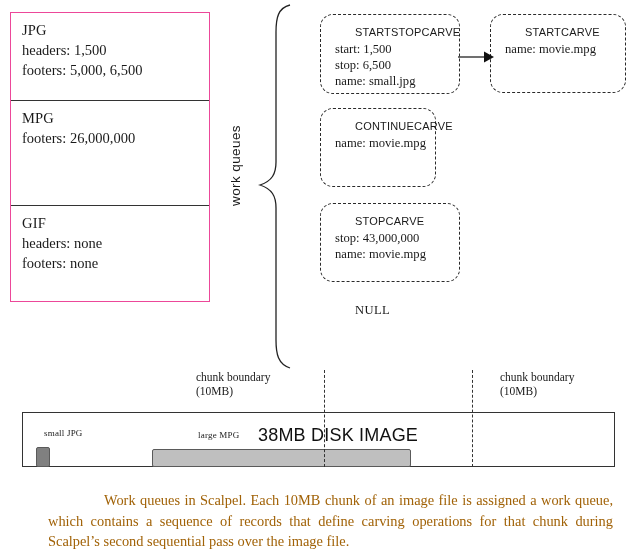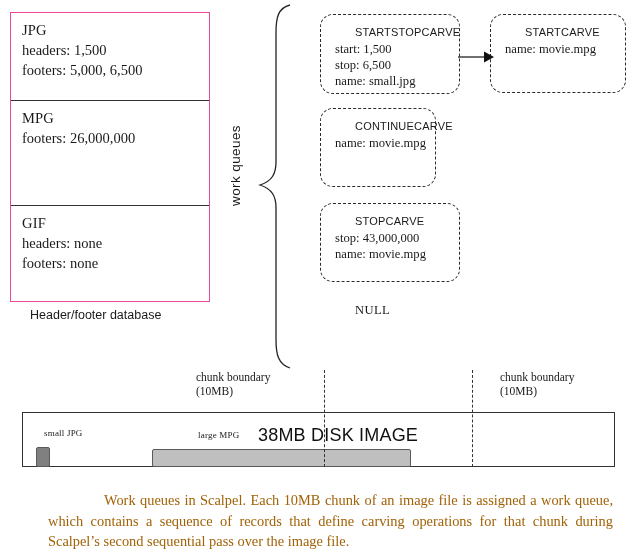--- a/index.html
+++ b/index.html
@@ -214,21 +214,20 @@
     <div class="db-row r2">
       <div class="db-type">MPG</div>
       <div class="db-line">footers: 26,000,000</div>
     </div>
     <div class="db-row r3">
       <div class="db-type">GIF</div>
       <div class="db-line">headers: none</div>
       <div class="db-line">footers: none</div>
     </div>
   </div>
-  <div class="db-caption">Header/footer database</div>
 
   <div class="wq-label">work queues</div>
 
   <svg class="brace" viewBox="0 0 34 370">
     <path d="M 32 3 C 20 6 18 16 18 30 L 18 160 C 18 172 14 179 2 183 C 14 187 18 194 18 206 L 18 338 C 18 352 20 362 32 366" fill="none" stroke="#222" stroke-width="1.3"></path>
   </svg>
 
   <div class="rec" id="rec-startstopcarve">
     <div class="op">STARTSTOPCARVE</div>
     <div class="fld">start: 1,500</div>

